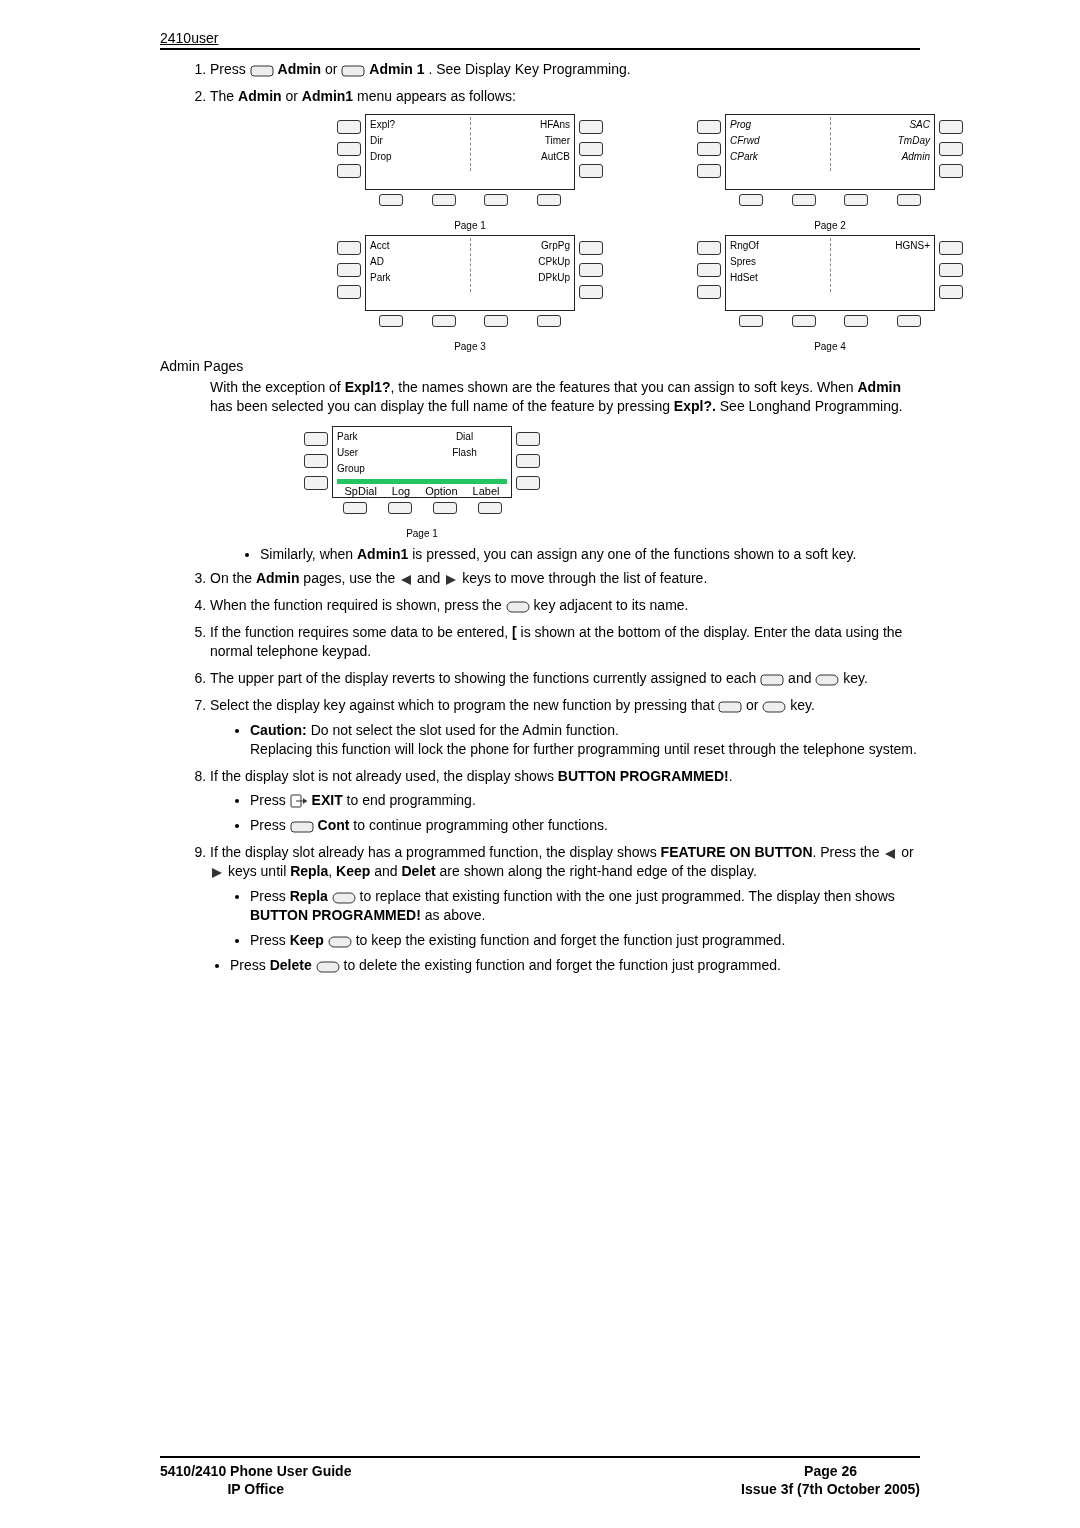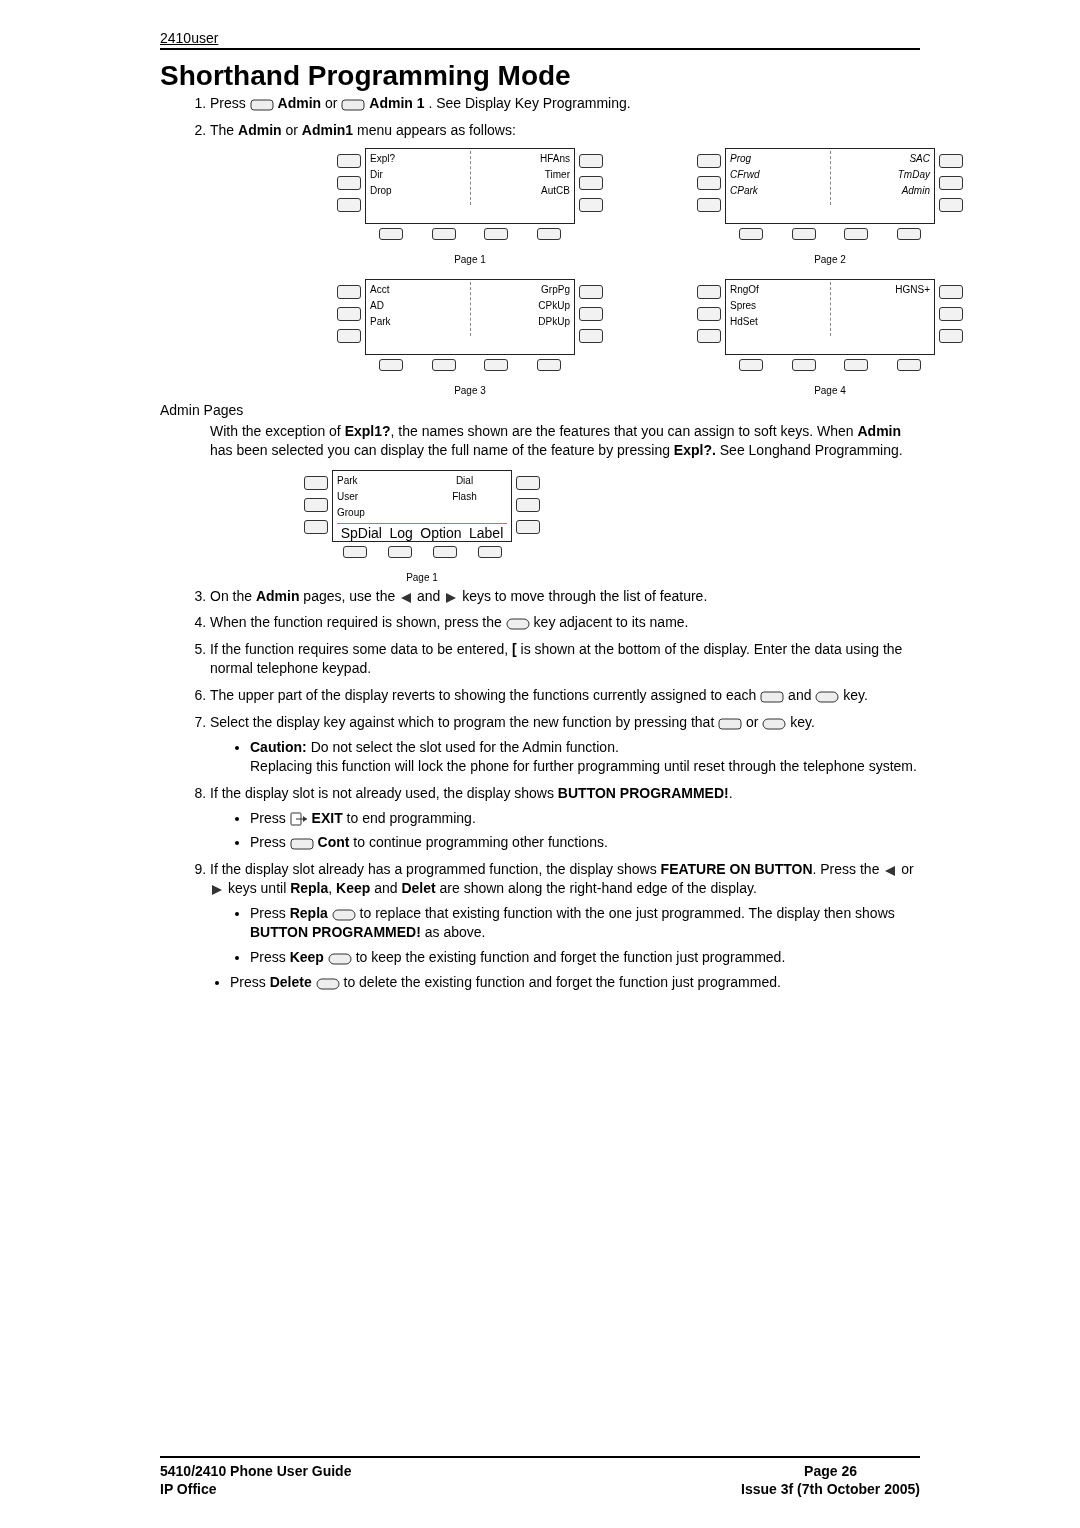--- a/index.html
+++ b/index.html
@@ -58,21 +58,21 @@
   .indent {
     margin-left: 50px;
     line-height: 1.35;
     margin-bottom: 10px;
   }
 
   
   .four-panels {
     display: grid;
     grid-template-columns: 1fr 1fr;
-    gap: 14px 20px;
+    gap: 4px 20px;
     margin: 8px 0 0 140px;
     width: 700px;
   }
   .panel {
     display: flex;
     flex-direction: column;
     align-items: center;
   }
   .phone-btn {
     width: 22px;
@@ -159,22 +159,22 @@
   }
   .small-lcd .col {
     flex: 1;
     display: flex;
     flex-direction: column;
     line-height: 1.6;
   }
   .small-lcd .bottom-row {
     display: flex;
     justify-content: space-around;
-    font-size: 14px;
-    border-top: 1px solid #22c55e;
+    font-size: 11px;
+    border-top: 5px solid #22c55e;
     padding-top: 1px;
     text-align: center;
   }
   .small-softkey-row {
     display: flex;
     justify-content: space-around;
     width: 180px;
     margin-top: 4px;
   }
 
@@ -188,32 +188,31 @@
     bottom: 30px;
     left: 60px;
     right: 60px;
     border-top: 2px solid #000;
     padding-top: 4px;
     display: flex;
     justify-content: space-between;
     font-size: 14px;
     font-weight: bold;
   }
-  .footer div { line-height: 1.3; }
+  .footer div { line-height: 1.3; text-align: center; }
 </style>
 </head>
 <body>
 
 <div class="page">
 
   <div class="header-line">
     <span class="header-text">2410user</span>
   </div>
 
-  <h1>Shorthand Programming Mode</h1>
 
   <ol class="main-list">
     <li>
       <span>Press </span>
       <svg class="shape" width="24" height="12">
           <rect x="1" y="1" width="22" height="10" rx="3" ry="3" fill="#eee" stroke="#333"></rect>
         </svg>
       <span class="bold"> Admin</span>
       <span> or </span>
       <svg class="shape" width="24" height="12">
@@ -419,20 +418,25 @@
         <span class="softkey"></span>
         <span class="softkey"></span>
         <span class="softkey"></span>
         <span class="softkey"></span>
       </div>
       <div class="panel-label">Page 1</div>
     </div>
   </div>
 
 
+  <ul class="sub-list" style="margin-left:60px;">
+    <li>
+      <span>Similarly, when </span><span class="bold">Admin1</span><span> is pressed, you can assign any one of the functions shown to a soft key.</span>
+    </li>
+  </ul>
 
   <ol class="main-list" start="3">
     <li>
       <span>On the </span><span class="bold">Admin</span><span> pages, use the </span>
       <svg class="shape" width="14" height="12">
           <polygon points="12,1 12,11 2,6" fill="#333"></polygon>
         </svg>
       <span> and </span>
       <svg class="shape" width="14" height="12">
           <polygon points="2,1 2,11 12,6" fill="#333"></polygon>

